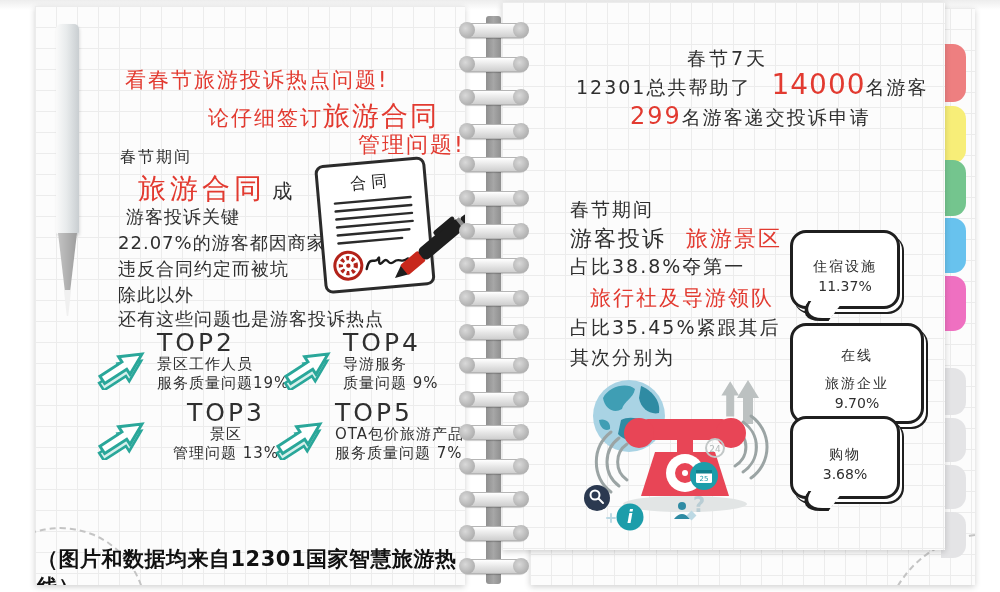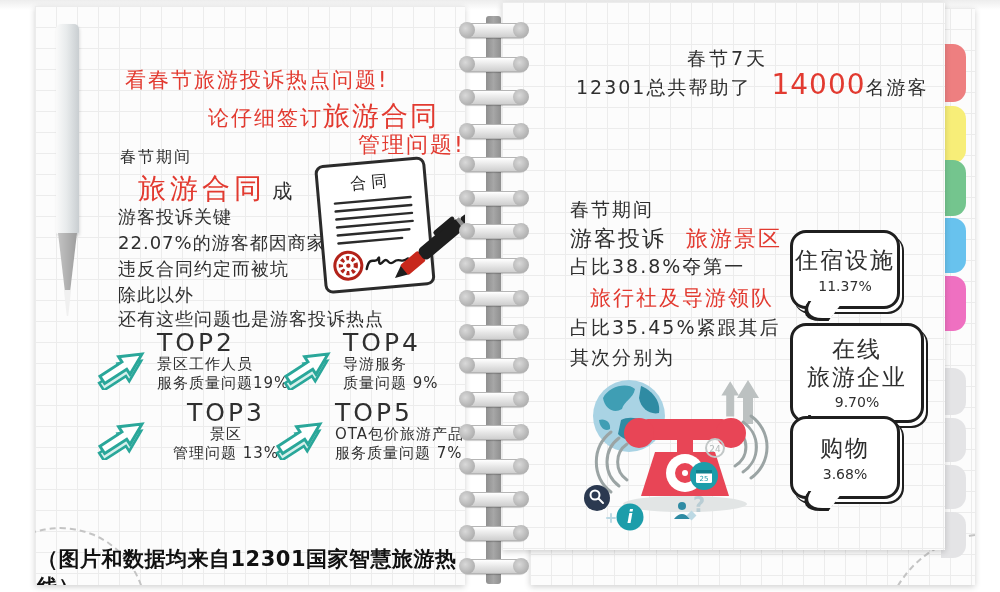--- a/index.html
+++ b/index.html
@@ -63,21 +63,21 @@
   .r-sum3{left:108px;top:100px;font-size:19px;letter-spacing:2px;}
   .r-sum3 .num{font-size:24px;}
   .r-det{left:68px;letter-spacing:2px;}
   
   .bubble{position:absolute;left:288px;width:100px;background:#fff;border:3px solid #1f1f1f;
     border-radius:16px;box-shadow:3px 4px 0 -1px #ffffff,4px 5px 0 0 #1f1f1f;
     text-align:center;z-index:2;}
   .bubble::before{content:"";position:absolute;bottom:-15px;left:8px;width:32px;height:17px;
     background:#fff;border-bottom:3px solid #1f1f1f;border-left:3px solid #1f1f1f;
     border-bottom-left-radius:75% 100%;transform:skewX(-36deg);}
-  .bubble .b-label{font-size:23px;letter-spacing:2px;line-height:1.2;}
+  .bubble .b-label{font-size:14px;letter-spacing:2px;line-height:1.2;margin-top:11px;}
   .bubble .b-value{font-size:14px;margin-top:3px;}
   #bubble-1{top:228px;padding:14px 2px 12px;}
   #bubble-2{top:321px;padding:10px 14px 10px;}
   #bubble-3{top:414px;padding:16px 2px 14px;}
   svg text{font-family:"DejaVu Sans","Liberation Sans",sans-serif;}
 </style>
 </head>
 <body>
 
 <div id="stage">
@@ -104,21 +104,21 @@
       <span>论仔细签订</span><span class="big">旅游合同</span>
     </div>
     <div class="abs red hand hl3">管理问题!</div>
 
     <div class="abs hand period-l">春节期间</div>
 
     <div class="abs contract-line">
       <span class="red big">旅游合同</span>
       <span>成</span>
     </div>
-    <div class="abs hand body-l" style="top:199px;">游客投诉关键</div>
+    <div class="abs hand body-l" style="top:199px;margin-left:8px;">游客投诉关键</div>
     <div class="abs hand body-l" style="top:225px;">22.07%的游客都因商家</div>
     <div class="abs hand body-l" style="top:251px;">违反合同约定而被坑</div>
     <div class="abs hand body-l" style="top:277px;">除此以外</div>
     <div class="abs hand body-l" style="top:301px;">还有这些问题也是游客投诉热点</div>
 
     <svg class="abs" style="left:262px;top:150px;" width="172" height="140" viewBox="0 0 172 140">
       <g transform="rotate(-5 80 70)">
         <rect x="24" y="6" width="108" height="126" rx="7" fill="#ffffff" stroke="#2b2b2b" stroke-width="3"></rect>
         <text x="78" y="31" font-size="16" letter-spacing="5" text-anchor="middle" fill="#222">合同</text>
         <g stroke="#2b2b2b" stroke-width="2.4" stroke-linecap="round">
@@ -203,20 +203,23 @@
     </div>
 
     <div class="abs" id="footer-caption">（图片和数据均来自12301国家智慧旅游热线）</div>
   </div>
 
   <div class="page" id="right-page">
 
     <div class="abs hand r-sum1">春节7天</div>
     <div class="abs r-sum2">
       <span>12301总共帮助了</span><span class="red num">14000</span><span>名游客</span>
+    </div>
+    <div class="abs r-sum3">
+      <span class="red num">299</span><span>名游客递交投诉申请</span>
     </div>
 
     <div class="abs r-det" style="top:195px;font-size:19px;">春节期间</div>
     <div class="abs r-det" style="top:222px;font-size:22px;">
       <span>游客投诉</span><span class="red">旅游景区</span>
     </div>
     <div class="abs r-det" style="top:252px;font-size:19px;">占比38.8%夺第一</div>
     <div class="abs r-det red" style="top:282px;font-size:21px;">旅行社及导游领队</div>
     <div class="abs r-det" style="top:313px;font-size:19px;">占比35.45%紧跟其后</div>
     <div class="abs r-det" style="top:343px;font-size:19px;">其次分别为</div>

